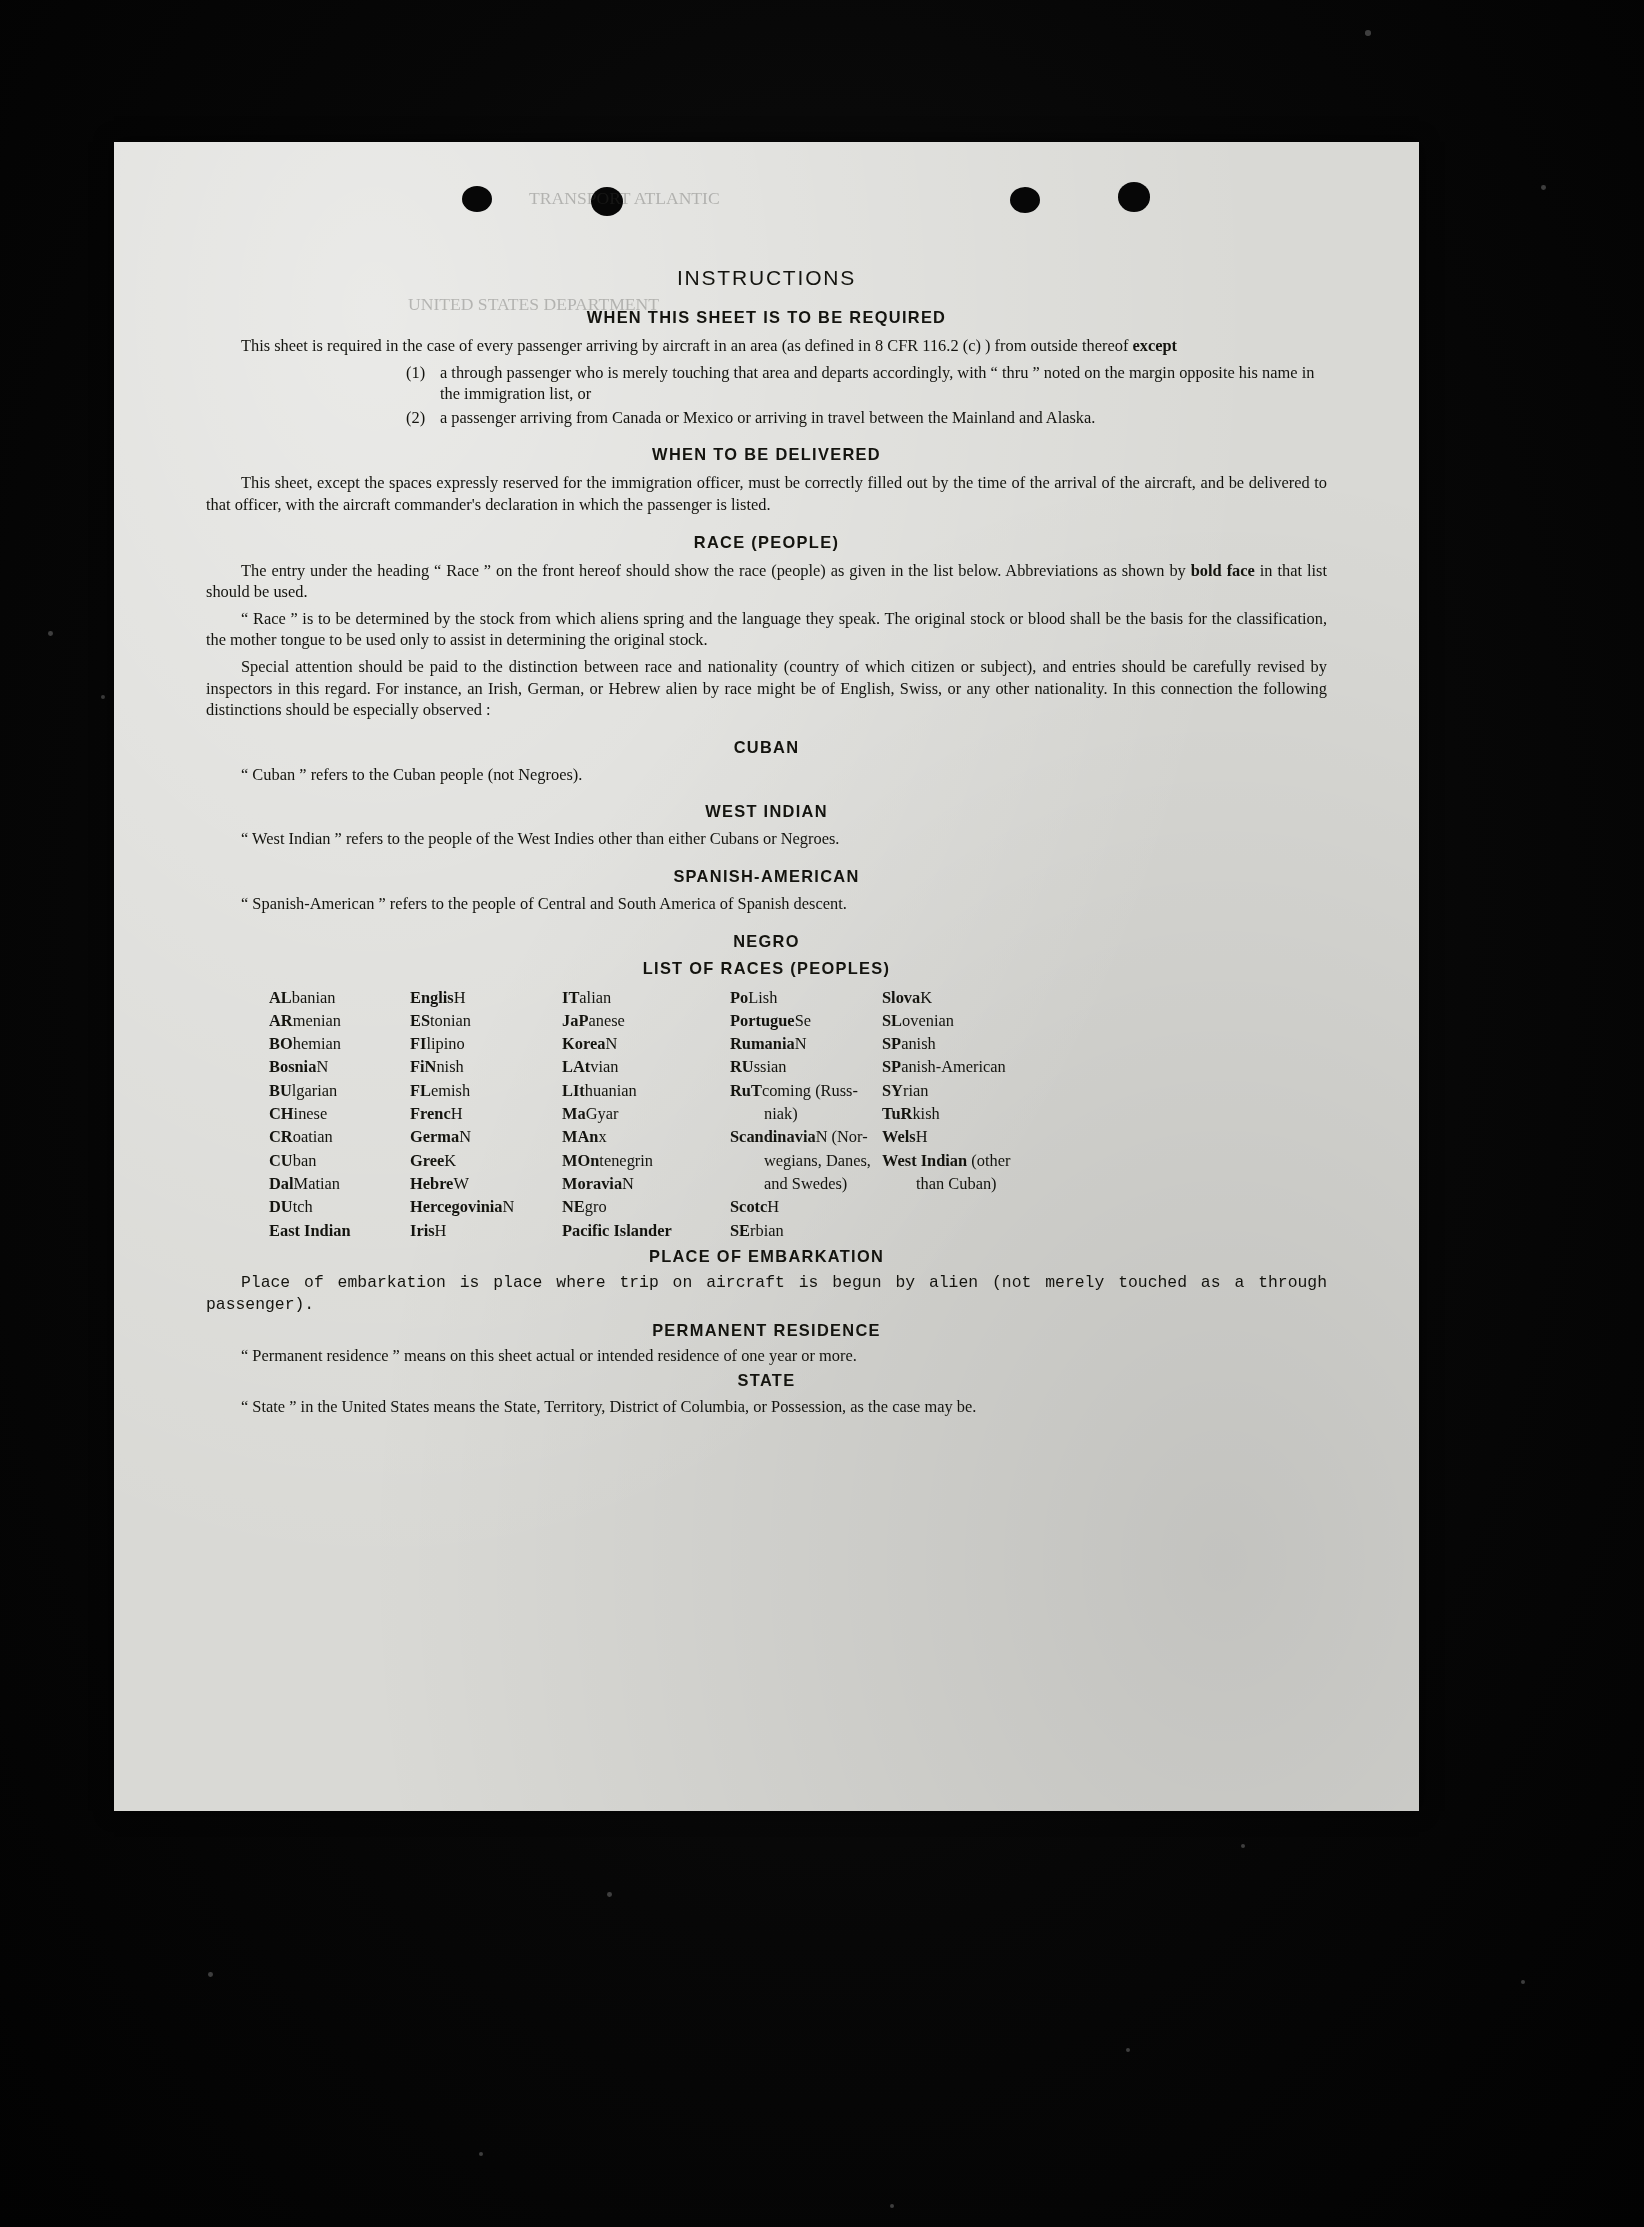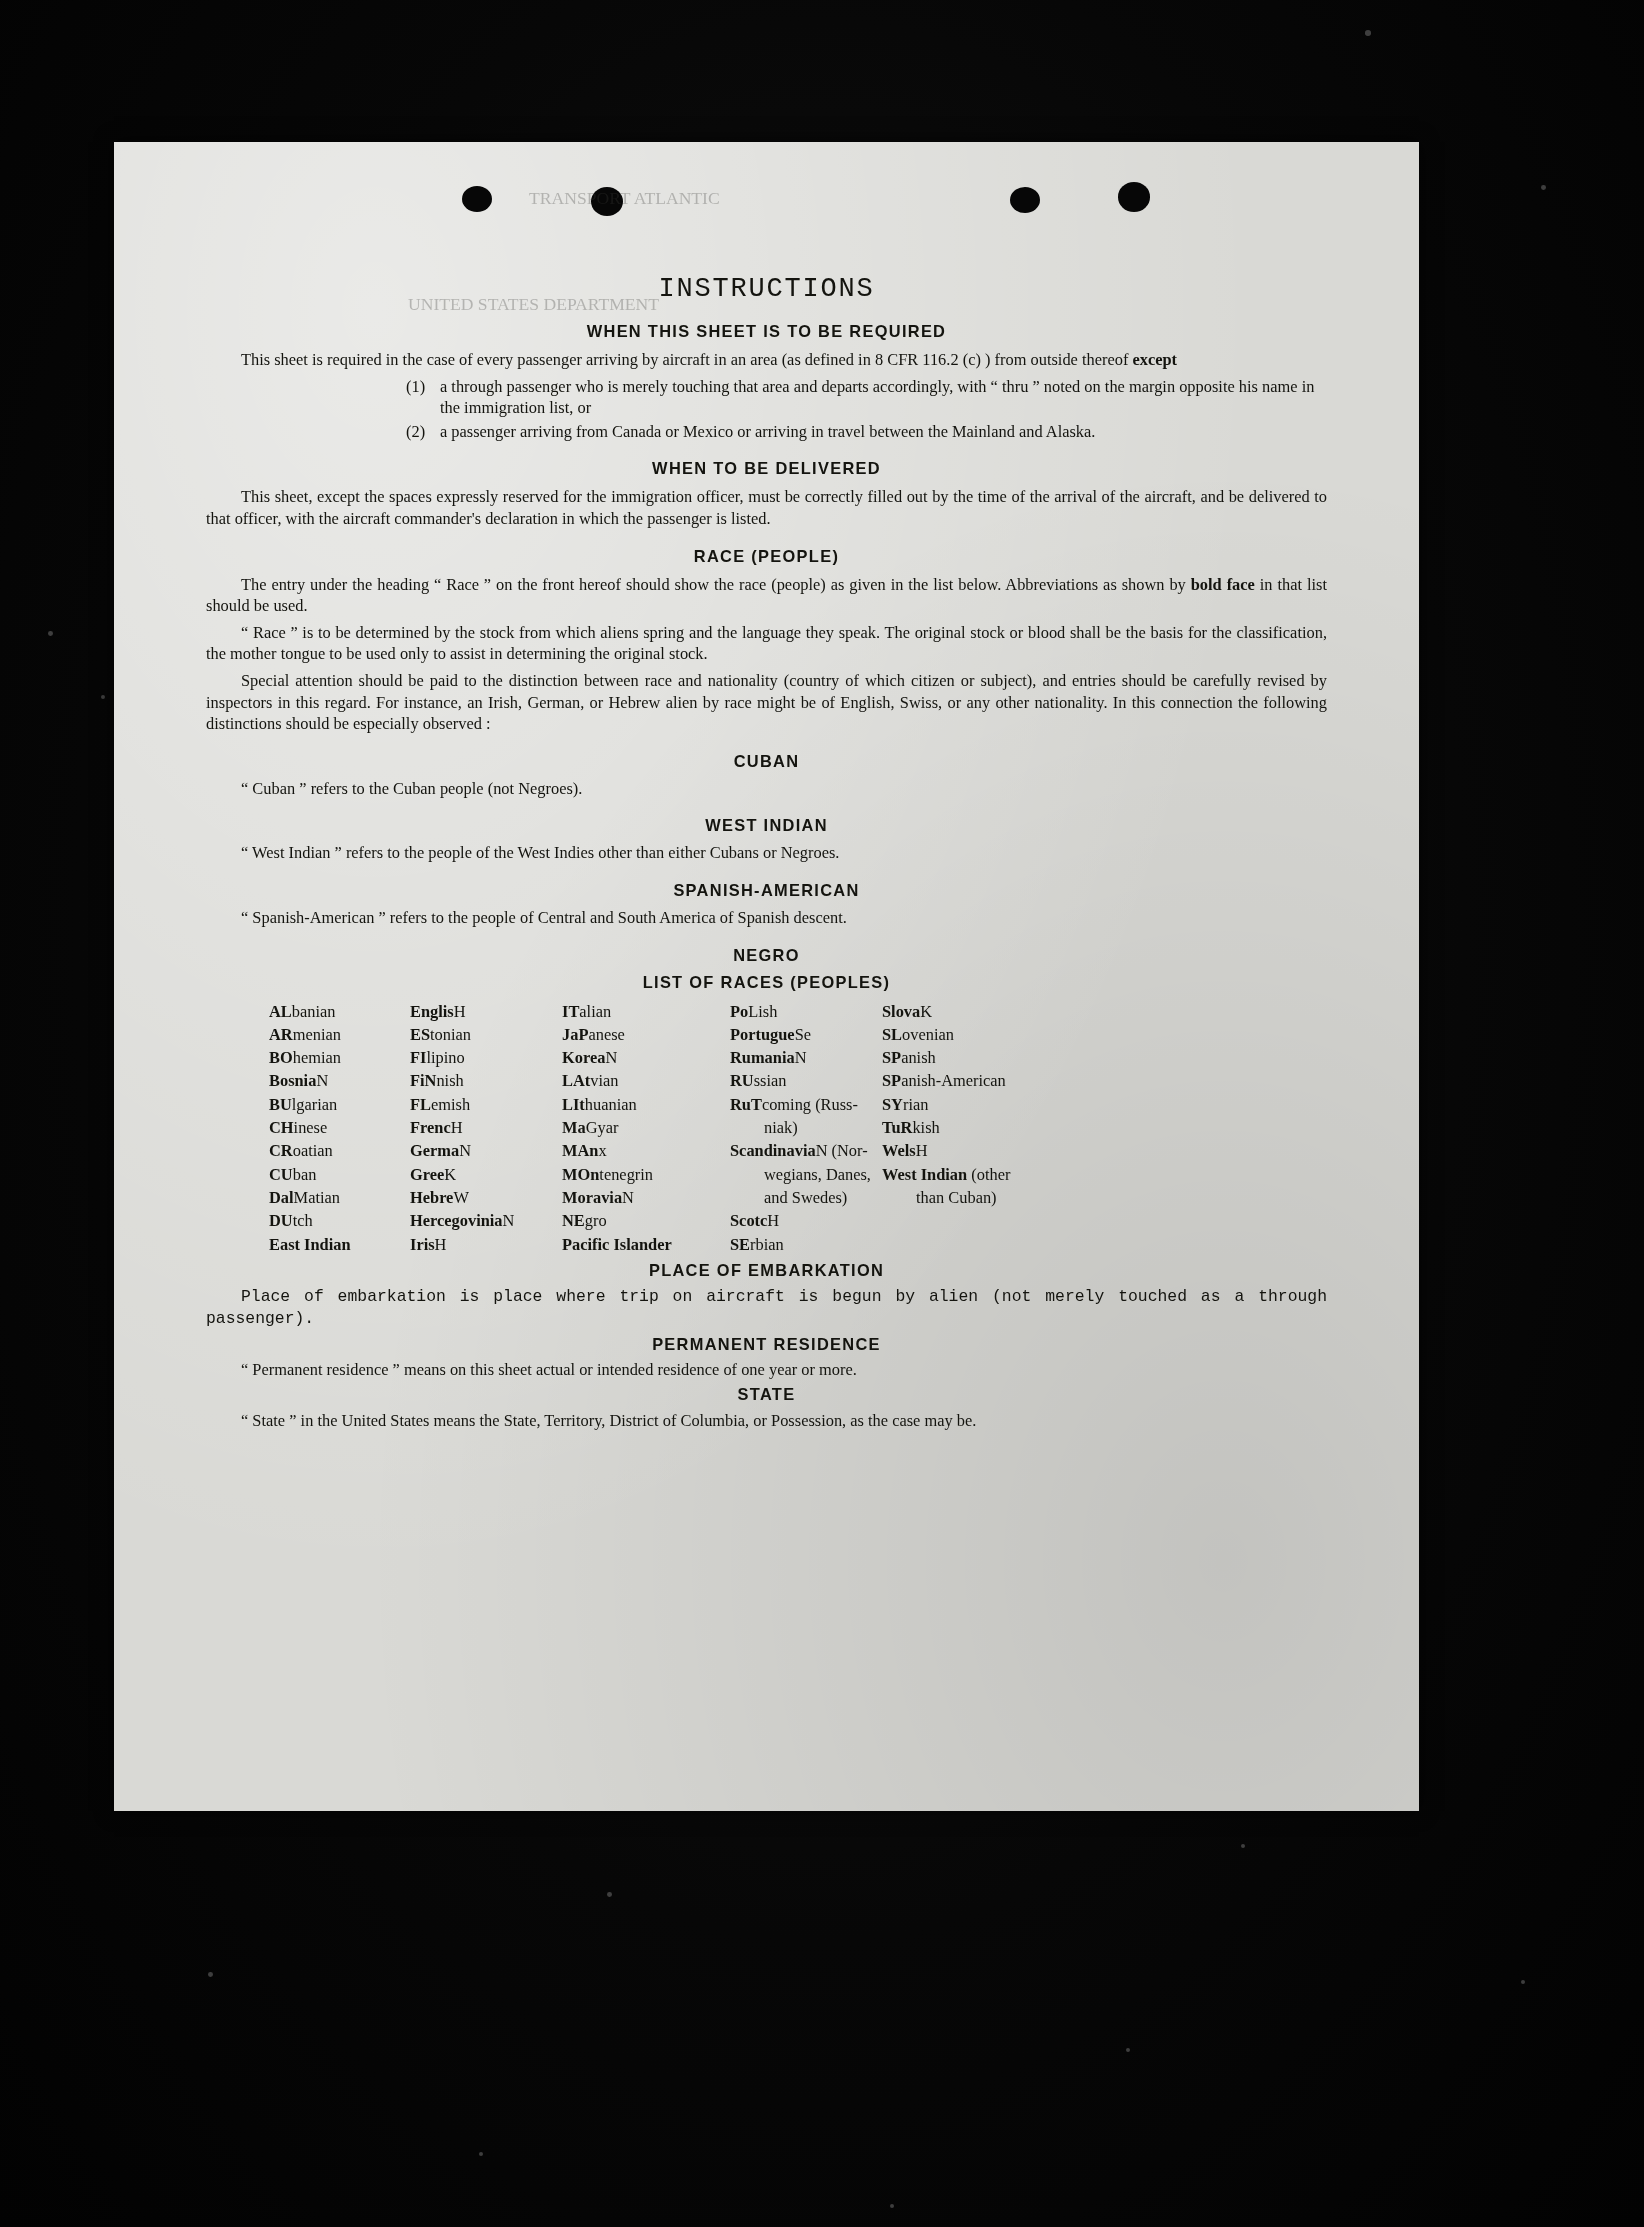--- a/index.html
+++ b/index.html
@@ -53,26 +53,26 @@
   }
 
   .page-inner {
     position: absolute;
     left: 0; right: 0;
     top: 0;
     padding: 0 92px;
   }
 
   h1.doc-title {
-    font-family: Liberation Mono, monospace;
-    font-size: 27px;
+    font-family: Liberation Sans, sans-serif;
+    font-size: 21px;
     letter-spacing: 1.8px;
     font-weight: 400;
     text-align: center;
-    margin: 12px;
+    margin: 4px;
     padding-top: 120px;
   }
 
   .section-head {
     text-align: center;
     font-family: Liberation Sans, sans-serif;
     font-weight: 700;
     font-size: 16.4px;
     letter-spacing: 1.3px;
     margin: 17.6px 0 8px 0;

